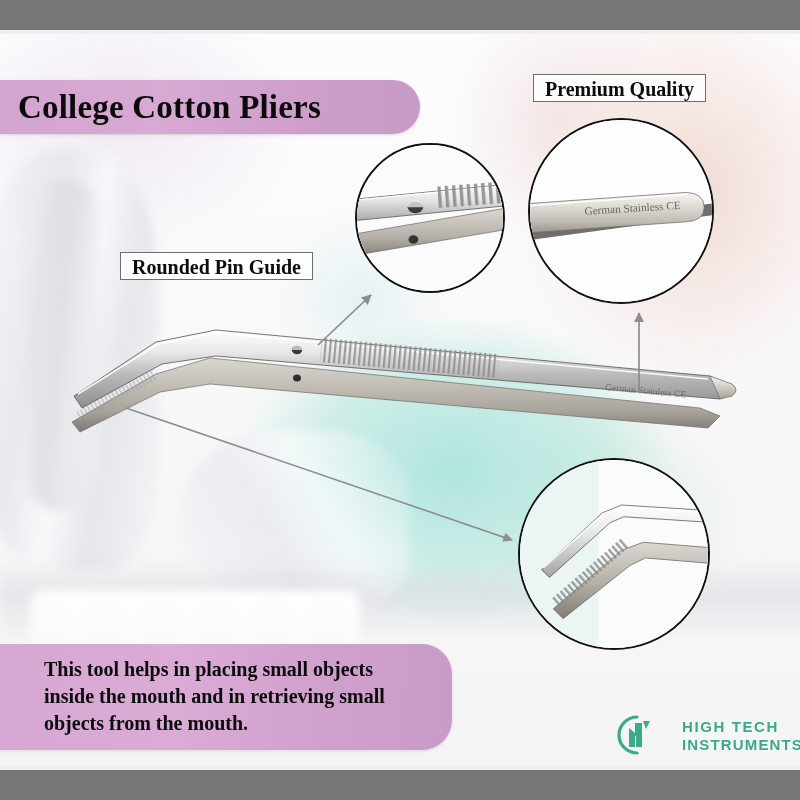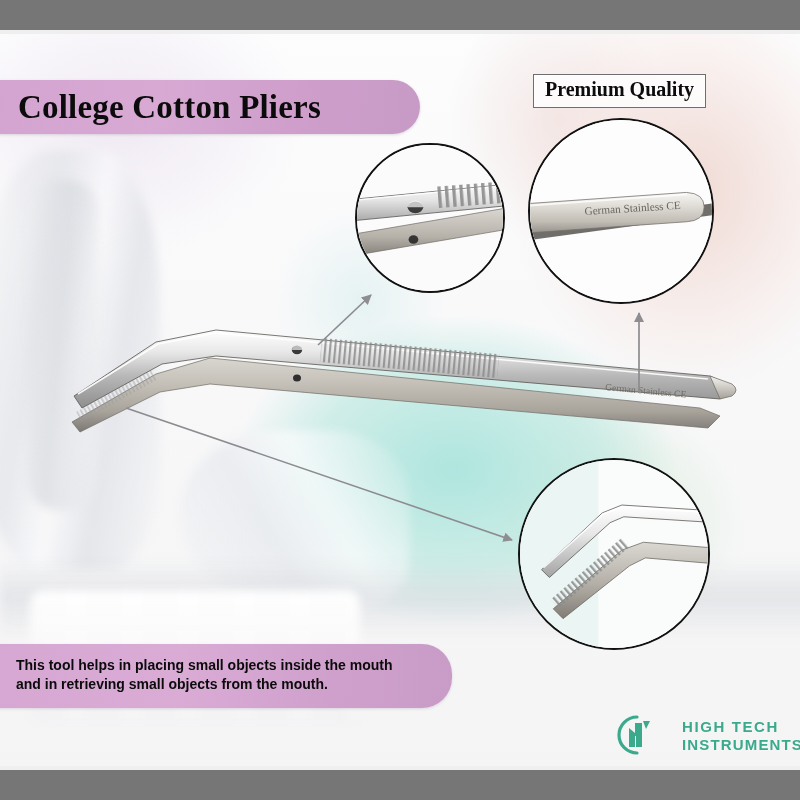--- a/index.html
+++ b/index.html
@@ -152,21 +152,21 @@
 
   
   .feat-label {
     position: absolute;
     z-index: 45;
     border: 1.6px solid #6e6e72;
     background: rgba(255,255,255,0.80);
     display: flex;
     align-items: center;
     justify-content: center;
-    padding: 3px 11px 6px 11px;
+    padding: 3px 11px 0 11px;
     box-shadow: 0 0 0 1px rgba(255,255,255,0.5) inset;
   }
   .feat-label span {
     font-family: "Liberation Serif", serif;
     font-weight: bold;
     font-size: 20px;
     color: #0c0c0c;
     white-space: nowrap;
     line-height: 1.15;
   }
@@ -180,25 +180,26 @@
     z-index: 40;
     left: -16px;
     top: 644px;
     width: 468px;
     border-radius: 0 30px 30px 0;
     background: linear-gradient(95deg, #d5a7d2 0%, #d9abd5 42%, #d0a0cc 74%, #c89cc7 100%);
     padding: 12px 34px 14px 32px;
     box-shadow: 0 1px 3px rgba(120,90,120,0.2);
   }
   .desc-text {
-    font-family: Liberation Sans, sans-serif;
+    font-family: Liberation Serif, serif;
     font-weight: bold;
-    font-size: 14px;
+    font-size: 20px;
     line-height: 1.34;
     color: #0b0b0b;
+    margin-left: 28px;
   }
 
   
   .logo {
     position: absolute;
     z-index: 50;
     left: 616px;
     top: 714px;
     display: flex;
     align-items: center;
@@ -387,20 +388,23 @@
       </g>
     </svg>
   </div>
 
   <div class="title-banner">
     <div class="title-text">College Cotton Pliers</div>
   </div>
 
   <div class="feat-label label-premium">
     <span>Premium Quality</span>
+  </div>
+  <div class="feat-label label-rounded">
+    <span>Rounded Pin Guide</span>
   </div>
 
   <div class="desc-banner">
     <div class="desc-text">This tool helps in placing small objects inside the mouth and in retrieving small objects from the mouth.</div>
   </div>
 
   <div class="logo">
     <svg class="logo-mark" viewBox="0 0 42 42">
       <path d="M 21,3 A 18,18 0 1 0 21,39" fill="none" stroke="#3aa98c" stroke-width="3.2" stroke-linecap="round"></path>
       <path d="M 13,33 L 13,14 L 19,19 L 19,9 L 26,9 L 26,33 L 20,33 L 20,22 L 19,22 L 19,33 Z" fill="#3aa98c"></path>

